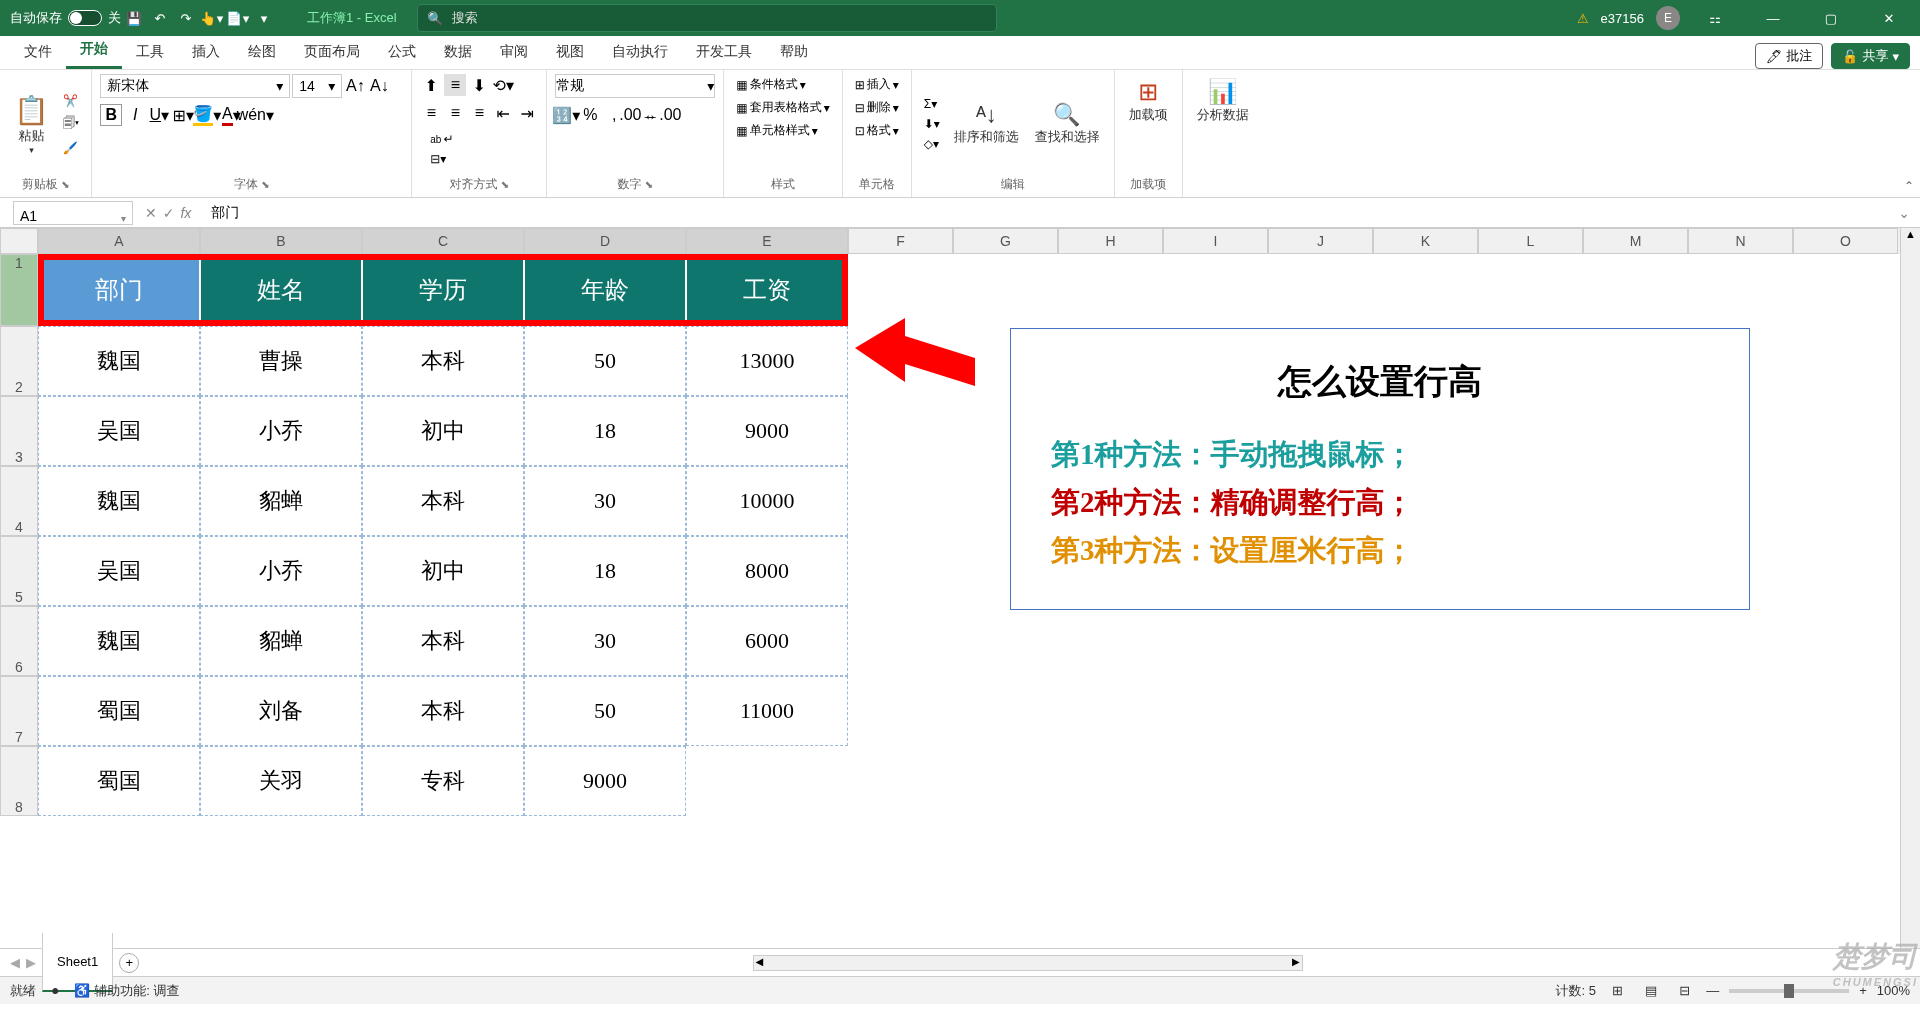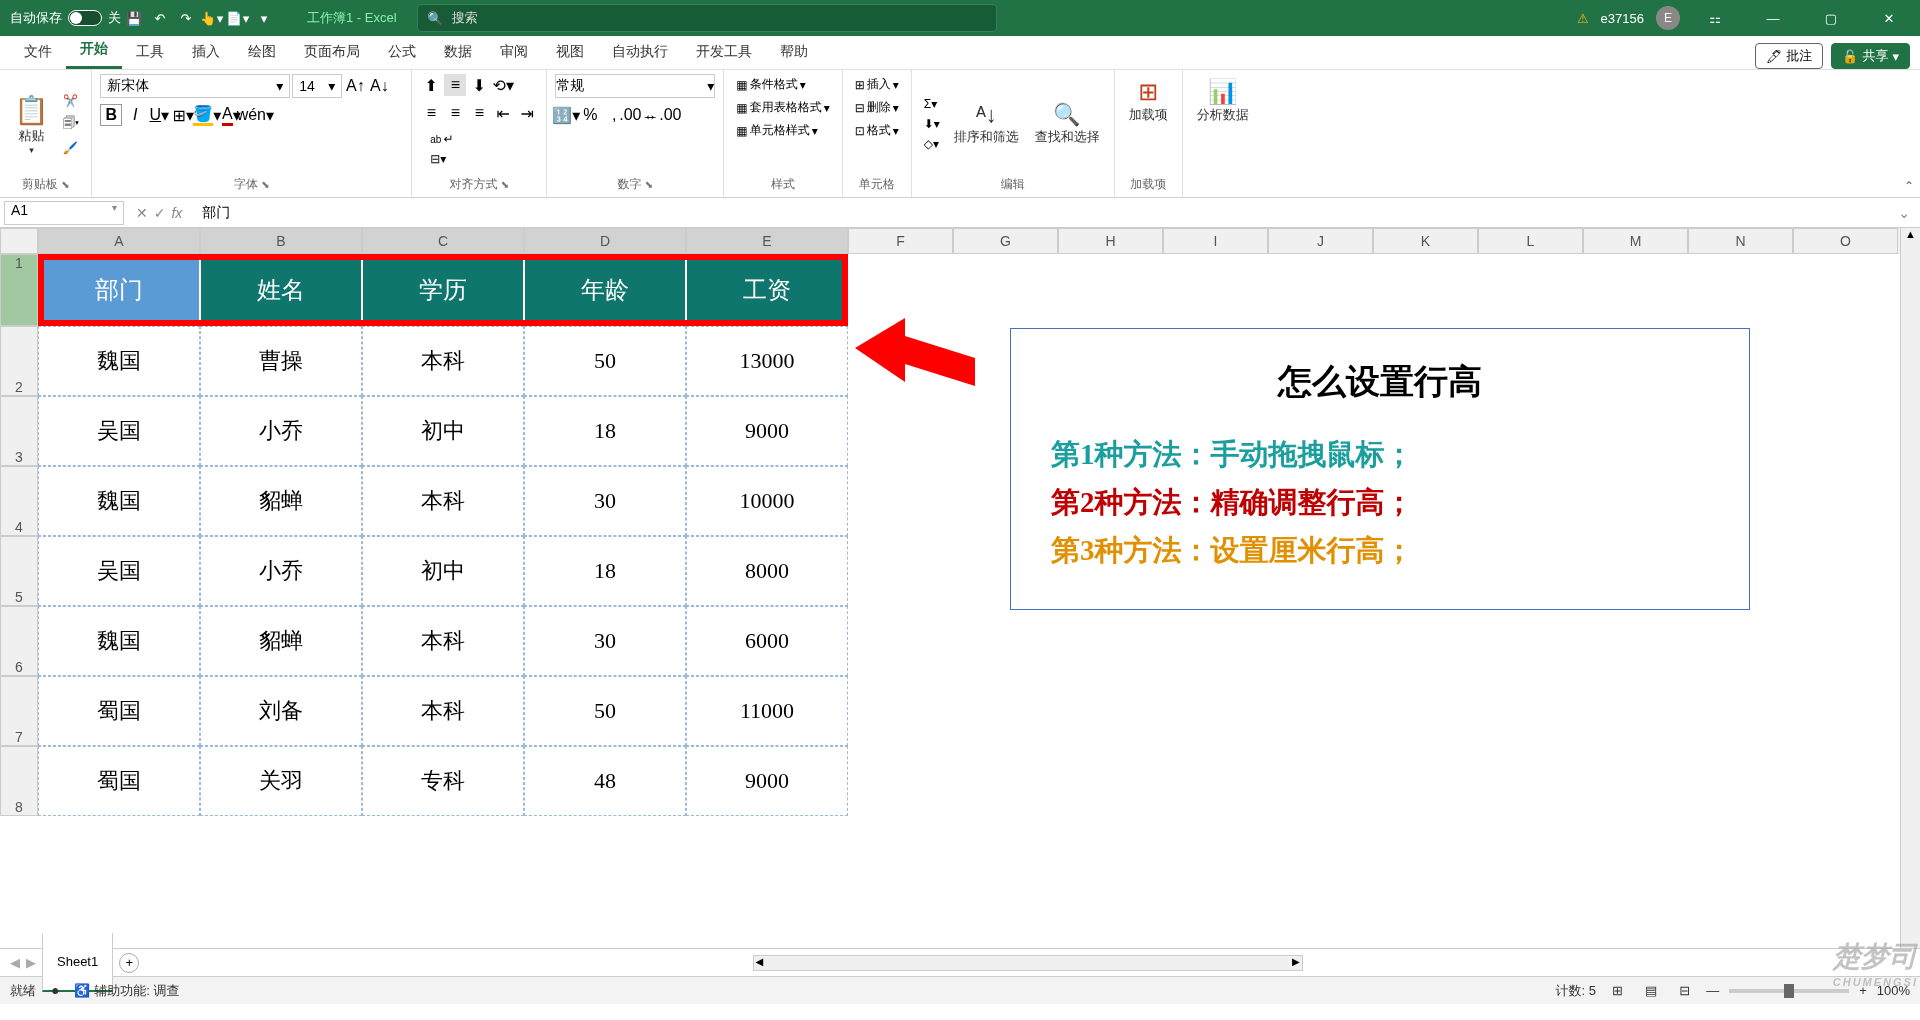--- a/index.html
+++ b/index.html
@@ -38,21 +38,21 @@
 .dropdown { display: flex; align-items: center; border: 1px solid #ccc; height: 24px; font-size: 14px; background: #fff; }
 .font-name { width: 190px; padding: 0 6px; }
 .font-size { width: 50px; padding: 0 6px; }
 .row { display: flex; gap: 2px; align-items: center; }
 .icon-box { width: 22px; height: 22px; display: flex; align-items: center; justify-content: center; cursor: pointer; }
 .ribbon-collapse { position: absolute; right: 6px; bottom: 4px; cursor: pointer; font-size: 12px; color: #666; }
 .launcher { font-size: 10px; color: #777; }
 
 
 .formula-bar { height: 30px; display: flex; align-items: center; border-bottom: 1px solid #ccc; font-size: 14px; }
-.name-box { width: 120px; border: 1px solid #ccc; height: 24px; margin-left: 4px; padding: 0 6px; display: flex; align-items: flex-start; justify-content: space-between; }
+.name-box { width: 120px; border: 1px solid #ccc; height: 24px; margin-left: 13px; padding: 0 6px; display: flex; align-items: flex-end; justify-content: space-between; }
 .fx-btns { display: flex; gap: 6px; padding: 0 12px; color: #888; }
 .fx-input { flex: 1; padding: 0 8px; }
 
 
 .grid-wrap { position: relative; height: 720px; overflow: hidden; }
 .col-headers { display: flex; height: 26px; background: #f0f0f0; font-size: 14px; color: #555; }
 .corner { width: 38px; border: 1px solid #ccc; background: #f0f0f0; }
 .ch { width: 162px; border: 1px solid #ccc; text-align: center; line-height: 24px; }
 .ch.sel { background: #d2d2d2; }
 .ch.small { width: 105px; }
@@ -373,21 +373,20 @@
         <div class="cell">刘备</div>
         <div class="cell">本科</div>
         <div class="cell">50</div>
         <div class="cell">11000</div>
       </div>
       <div class="body-row" style="height: 70px;">
         <div class="rh" style="align-items:flex-end">8</div>
         <div class="cell">蜀国</div>
         <div class="cell">关羽</div>
         <div class="cell">专科</div>
-        <div class="cell">48</div>
         <div class="cell">9000</div>
       </div>
     </div>
 
   <div class="red-frame" style="left:38px;top:26px;width:810px;height:72px"></div>
 
   <svg class="arrow" style="left:855px;top:80px" width="130" height="90">
     <polygon points="0,40 50,10 50,28 120,50 120,78 50,56 50,74" fill="#ff0000"></polygon>
   </svg>
 

